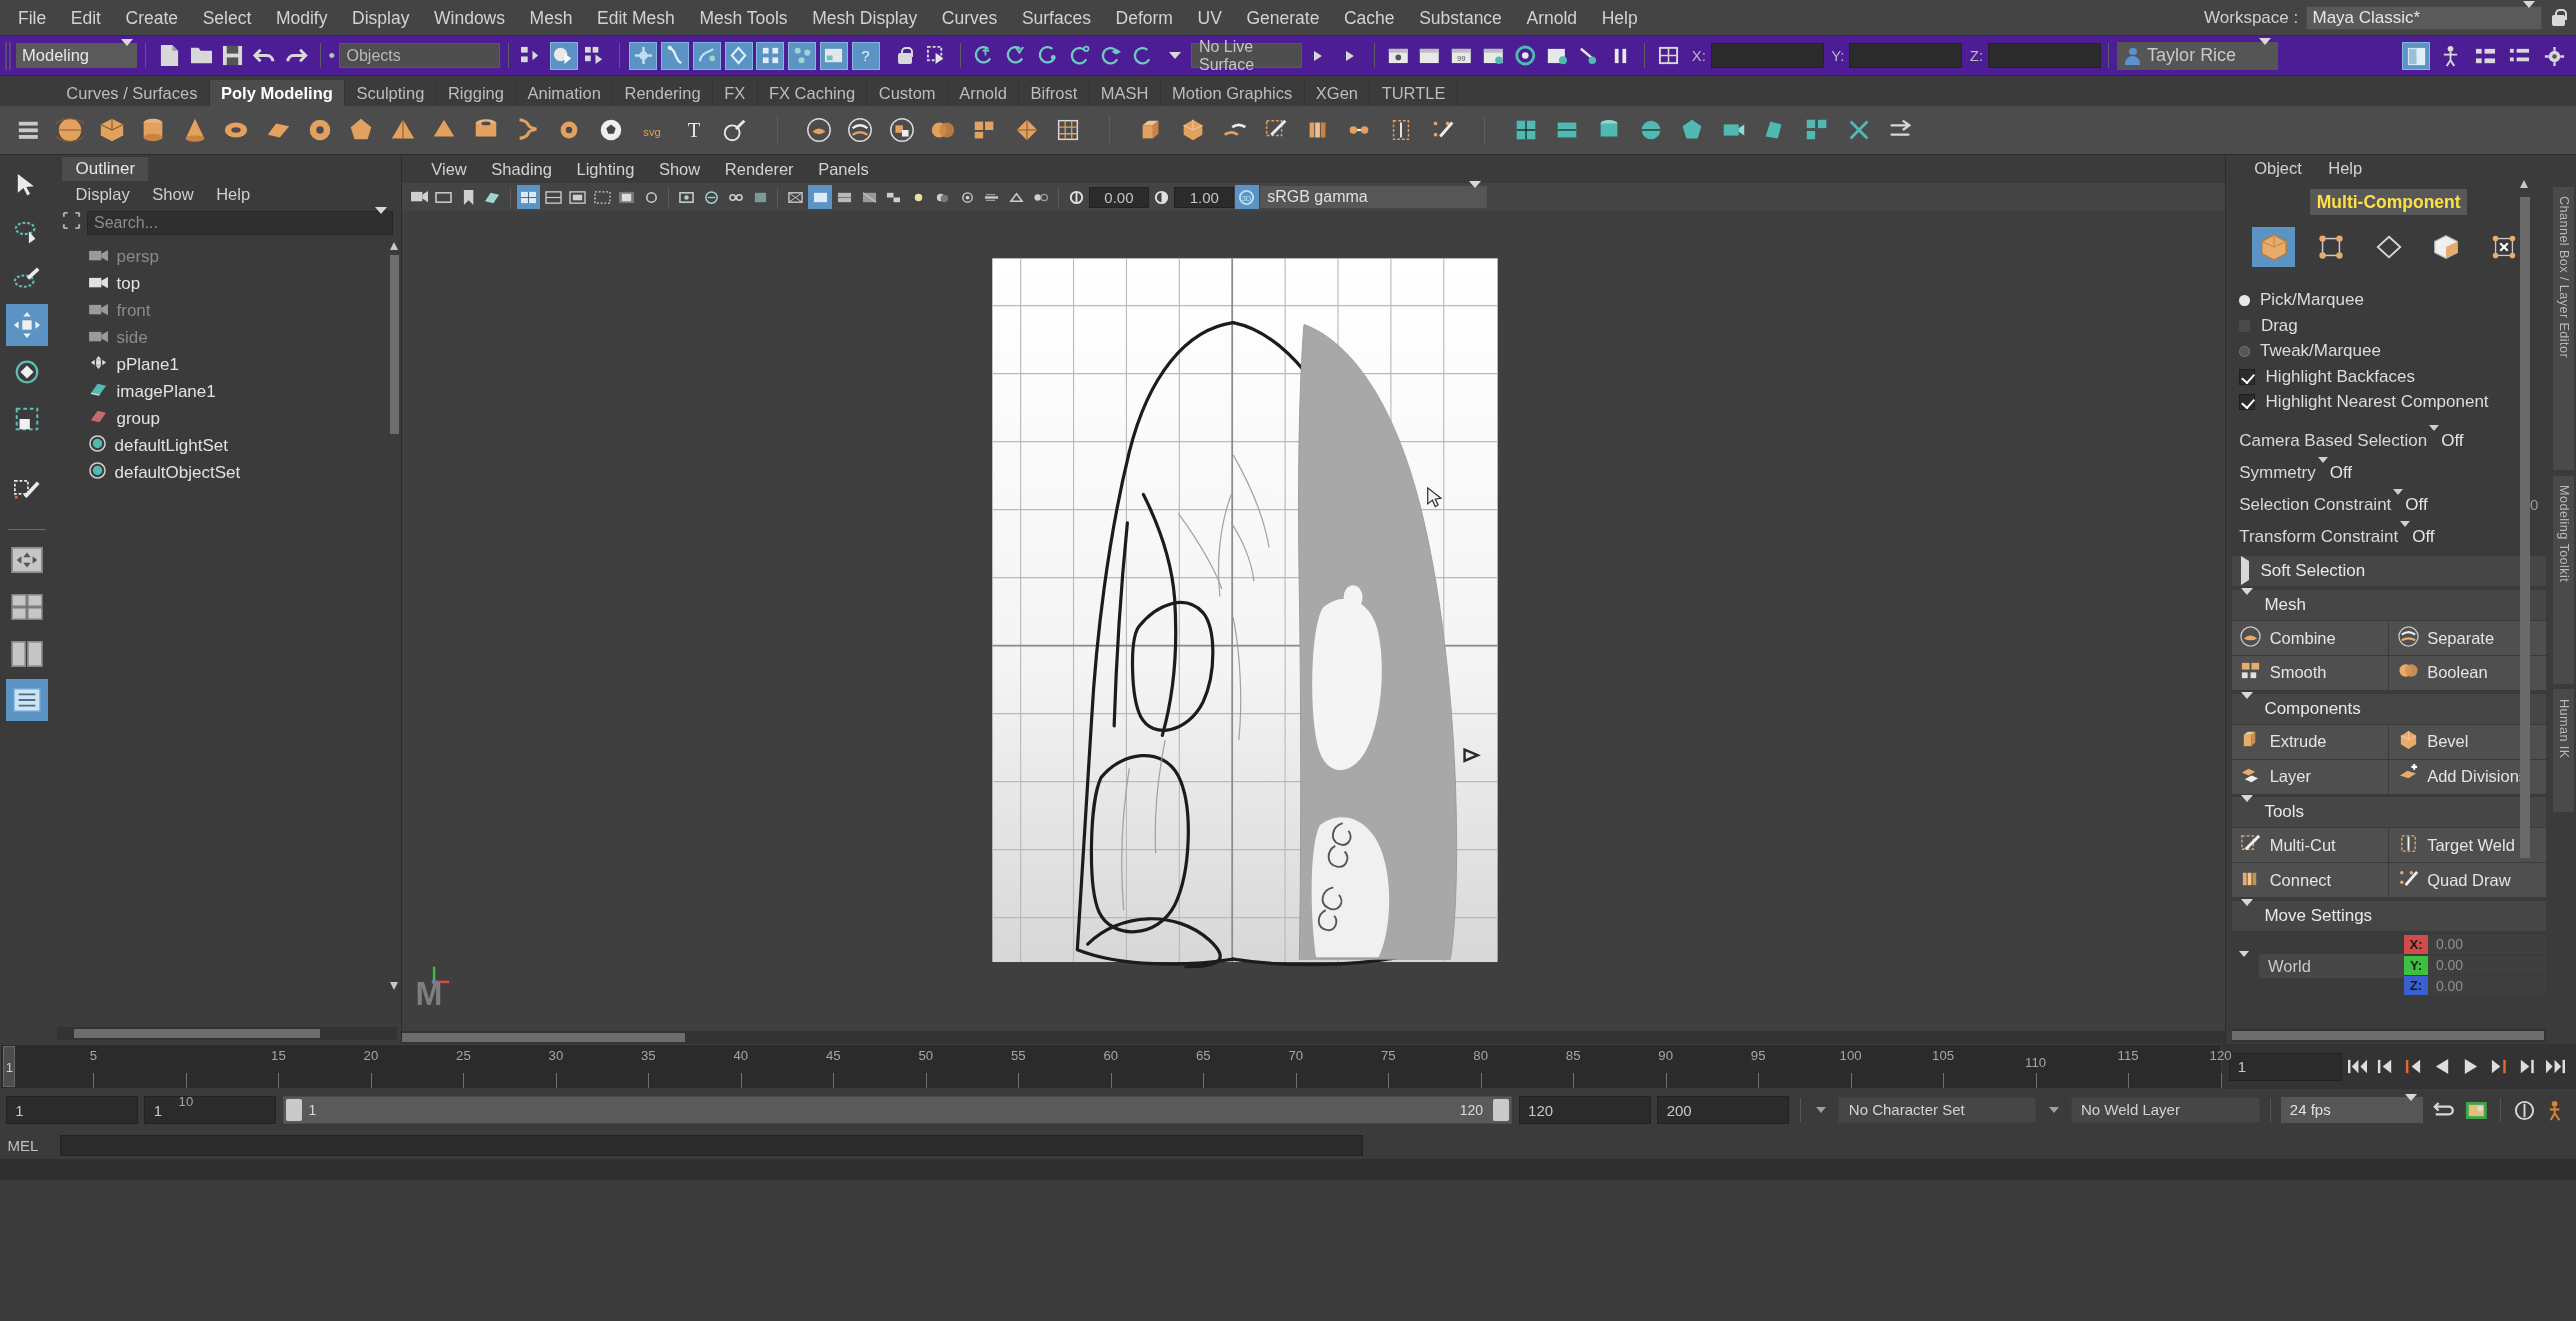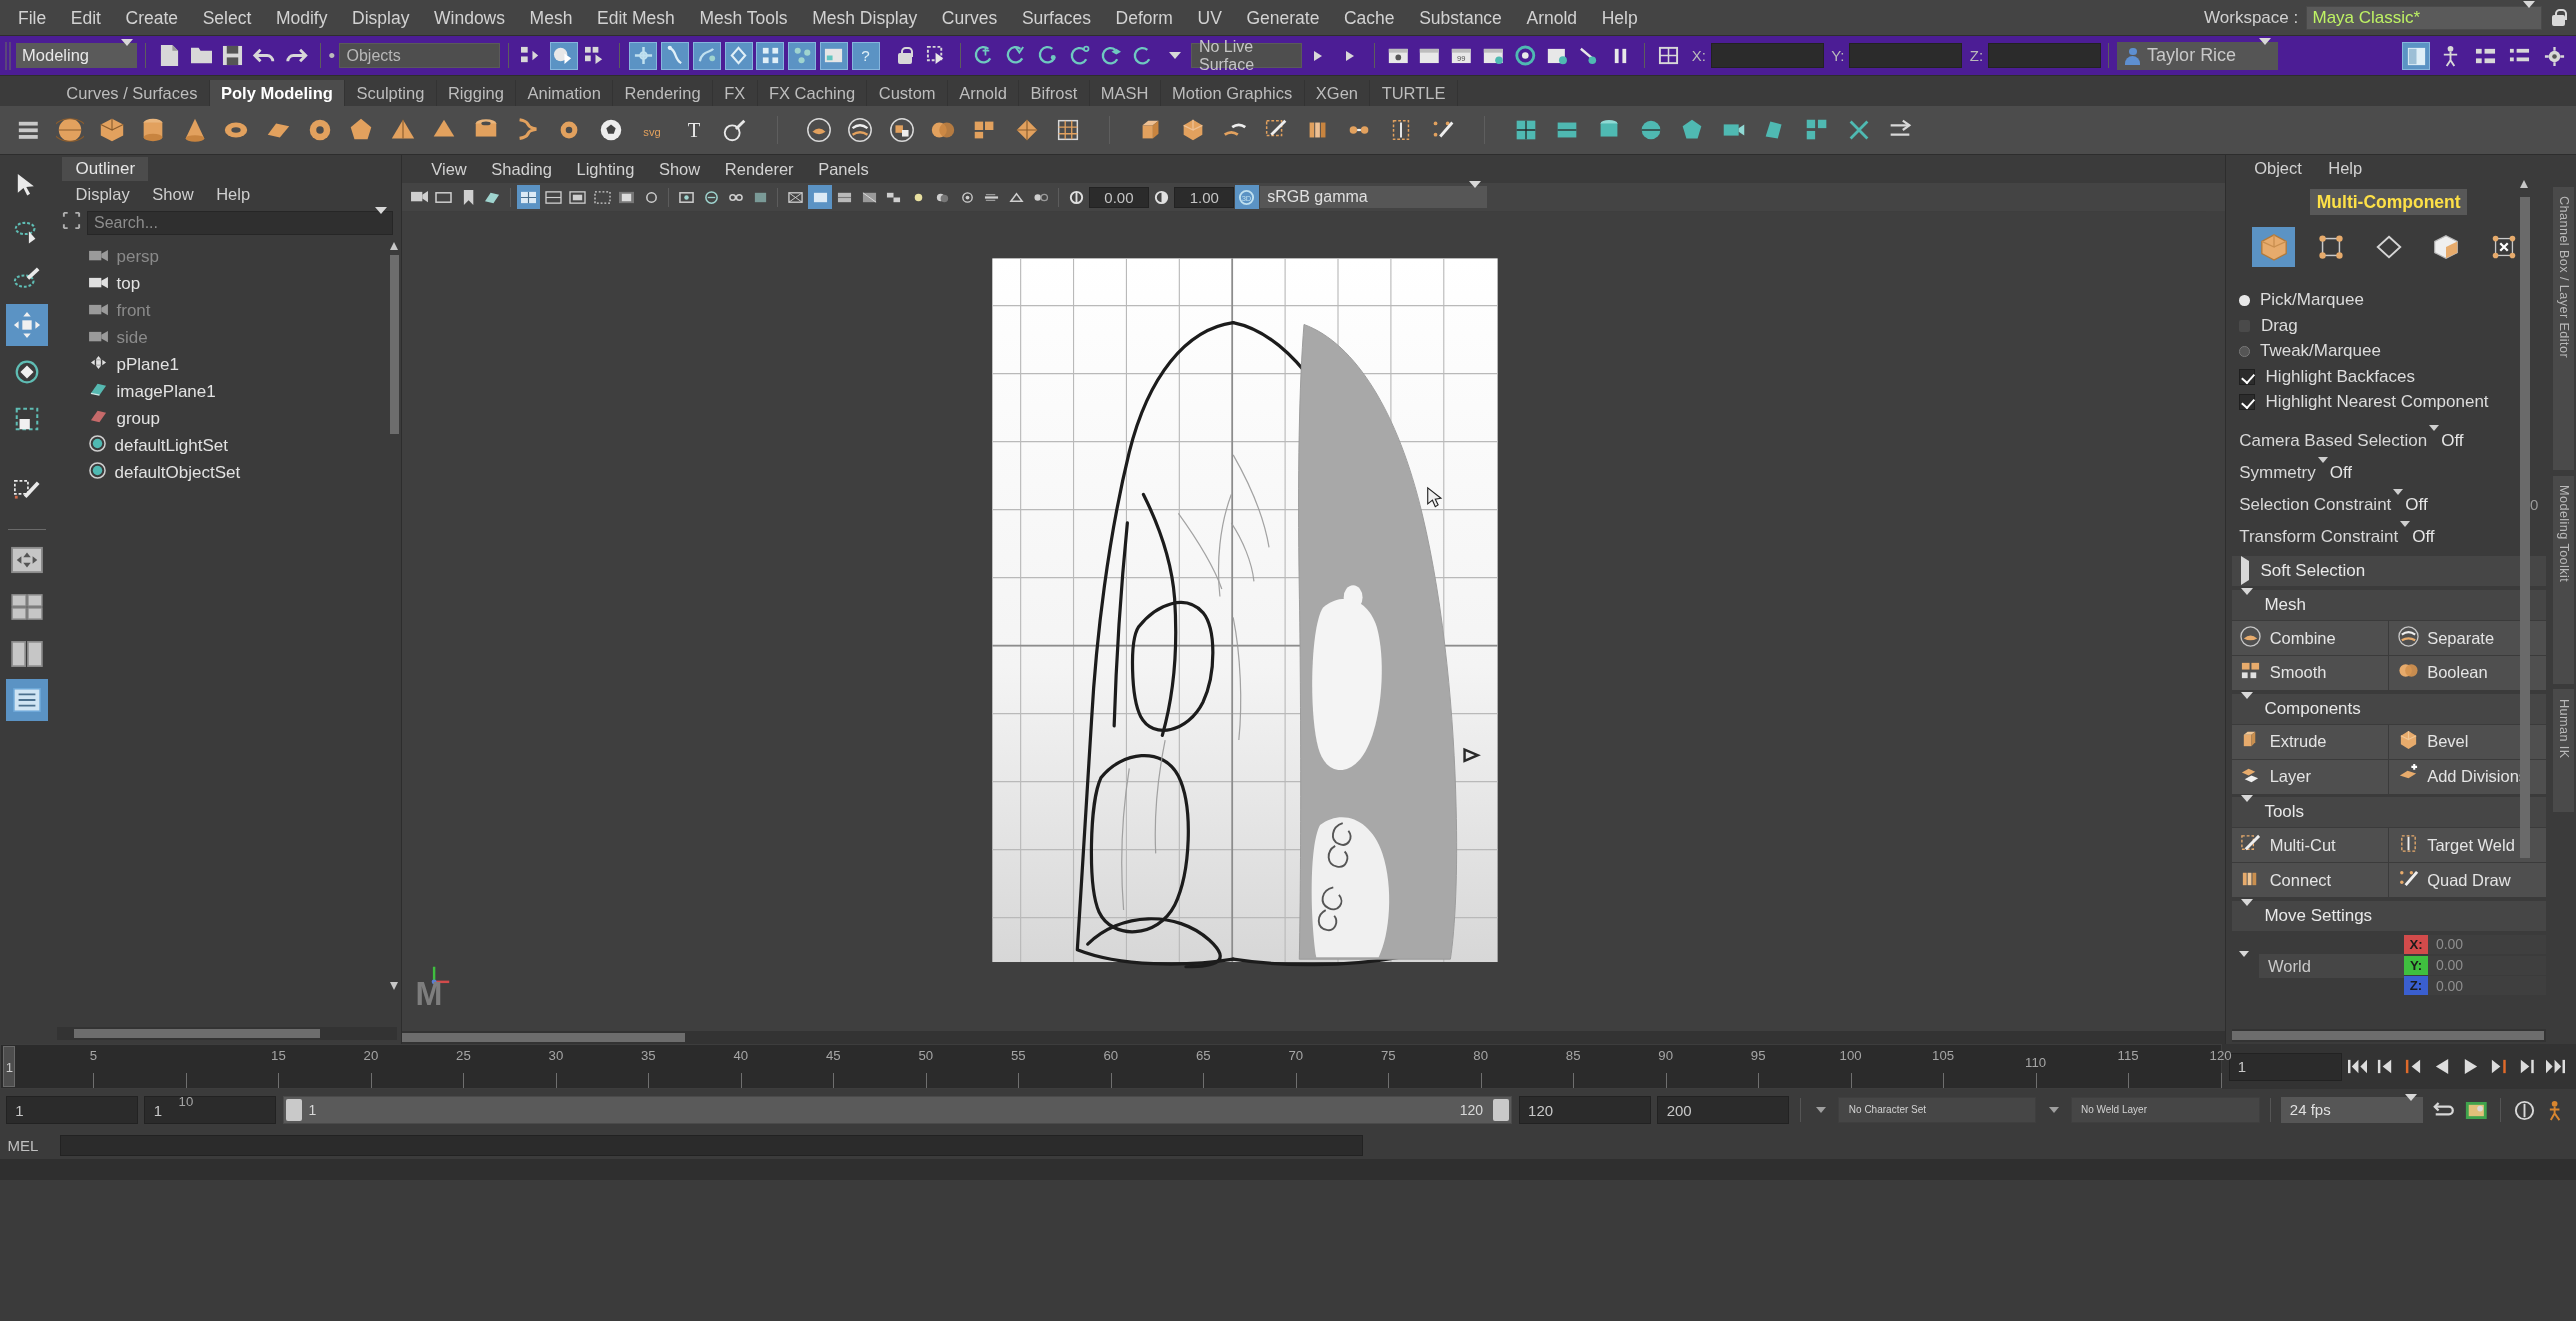--- a/index.html
+++ b/index.html
@@ -18,21 +18,21 @@
     padding-left:5.7px; position:relative;
   }
   #menubar .mi{
     padding:0 12.3px; height:36px; line-height:36px; font-size:17.5px; color:#d2d2d2;
     white-space:nowrap; cursor:default;
   }
   .ws-wrap{ position:absolute; right:7.6px; top:0; height:36px; display:flex; align-items:center; gap:7.6px;}
   .ws-label{ font-size:17px; color:#d0d0d0; }
   .ws-select{
     width:236px; height:24.6px; background:#5a5a5a; border:0.9px solid #4a4a4a;
-    display:flex; align-items:center; padding:0 5.7px; font-size:17px; color:#bef264;
+    display:flex; align-items:center; padding:0 5.7px; font-size:17px; color:#e5e5e5;
     position:relative;
   }
   .ws-select .arrow{ position:absolute; right:5.7px; }
   .tri-down{ width:0;height:0;border-left:6.6px solid transparent;border-right:6.6px solid transparent;border-top:7.6px solid #d8d8d8; }
   .tri-right{ width:0;height:0;border-top:5.7px solid transparent;border-bottom:5.7px solid transparent;border-left:8.5px solid #d8d8d8; }
   .lock-ico{ width:19px;height:21px; position:relative; }
   .lock-ico:before{content:"";position:absolute;left:2.8px;top:7.6px;width:13.2px;height:11.3px;background:#d8d8d8;border-radius:1.9px;}
   .lock-ico:after{content:"";position:absolute;left:5.7px;top:1.9px;width:7.6px;height:8.5px;border:2.4px solid #d8d8d8;border-bottom:none;border-radius:4.7px 4.7px 0 0;}
 
   
@@ -174,21 +174,21 @@
   #rangerow{ height:42px; background:#3b3b3b; display:flex; align-items:center; gap:6.6px; padding:0 5.7px;}
   .rg-box{ width:132px;height:28px;background:#2b2b2b;border:0.9px solid #222;display:flex;align-items:center;
     padding-left:8.5px;font-size:15px;color:#c8c8c8;}
   .rg-bar{ flex:1; height:28px; background:#5a5a5a; border:0.9px solid #4a4a4a; position:relative; display:flex;align-items:center;}
   .rg-handle{ position:absolute; width:16px; top:1.9px; bottom:1.9px; background:#c9c9c9; border-radius:1.9px;}
   .rg-start{ position:absolute; left:24.6px; font-size:14px; color:#d8d8d8;}
   .rg-end{ position:absolute; right:28px; font-size:14px; color:#d8d8d8;}
   .rg-sep{ width:0.9px;height:24.6px;background:#555;margin:0 3.8px;}
   .drop-small{ width:21px;height:24.6px;display:flex;align-items:center;justify-content:center;}
   .flat-field{ height:26.4px; background:#464646; border:0.9px solid #3f3f3f; display:flex; align-items:center;
-    padding:0 9.4px; font-size:10px; color:#d2d2d2;}
+    padding:0 9.4px; font-size:15px; color:#d2d2d2;}
   .fps-select{ width:142px;height:26.4px;background:#565656;display:flex;align-items:center;padding-left:8.5px;
     font-size:15px;color:#e0e0e0;position:relative;}
   .fps-select .arrow{position:absolute;right:6.6px;}
 
   
   #cmdrow{ height:28px; background:#3b3b3b; display:flex; align-items:center; gap:7.6px; padding-left:7.6px;}
   .mel-lbl{ font-size:15px; color:#c0c0c0; width:45px; }
   .cmd-input{ flex:0 0 1303px; height:21px; background:#2b2b2b; border:0.9px solid #222; }
   .cmd-out{ flex:1; height:21px; background:#3b3b3b; }
 

